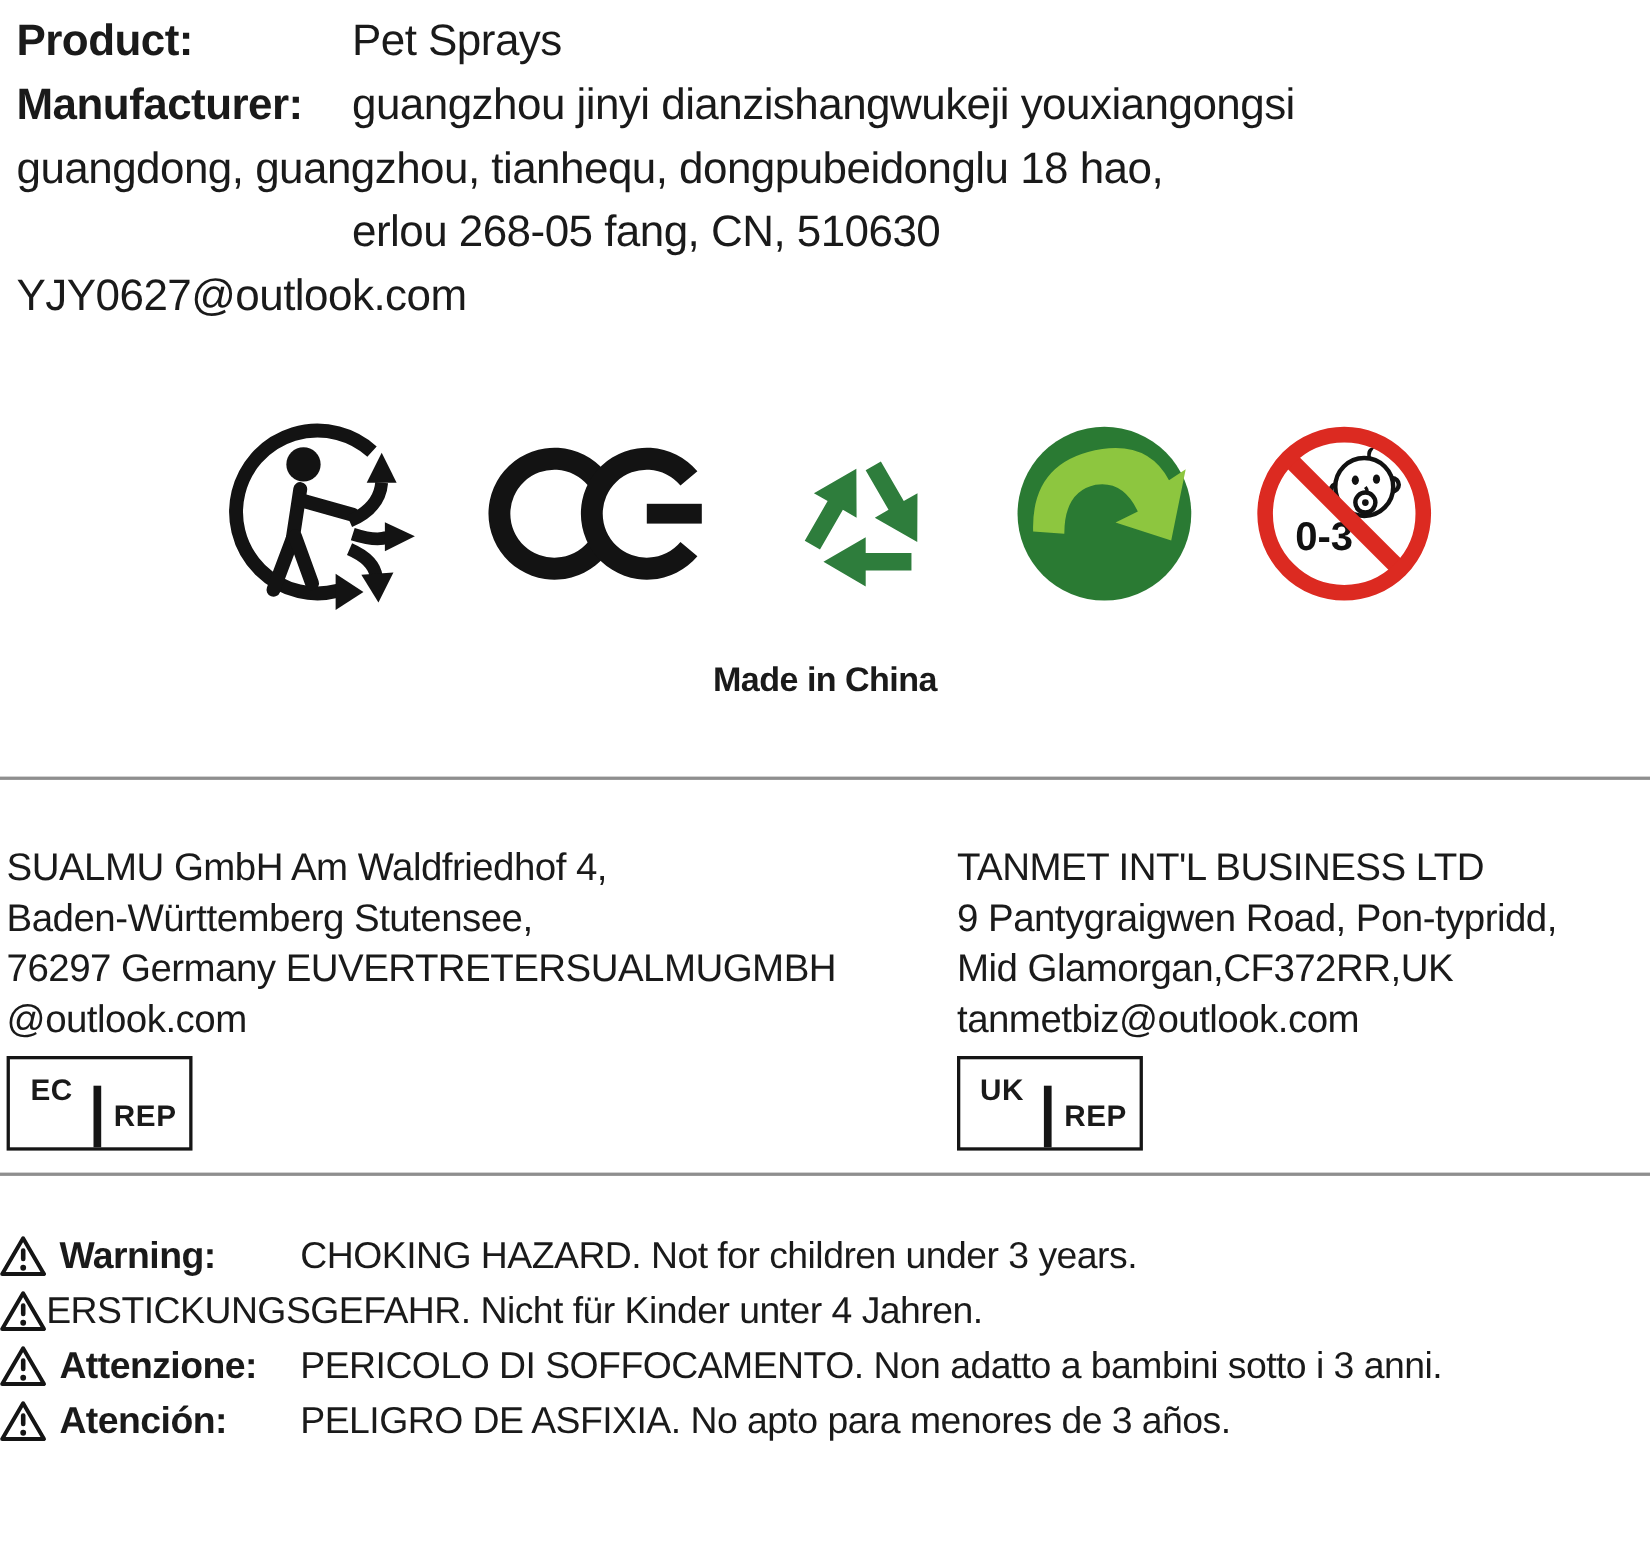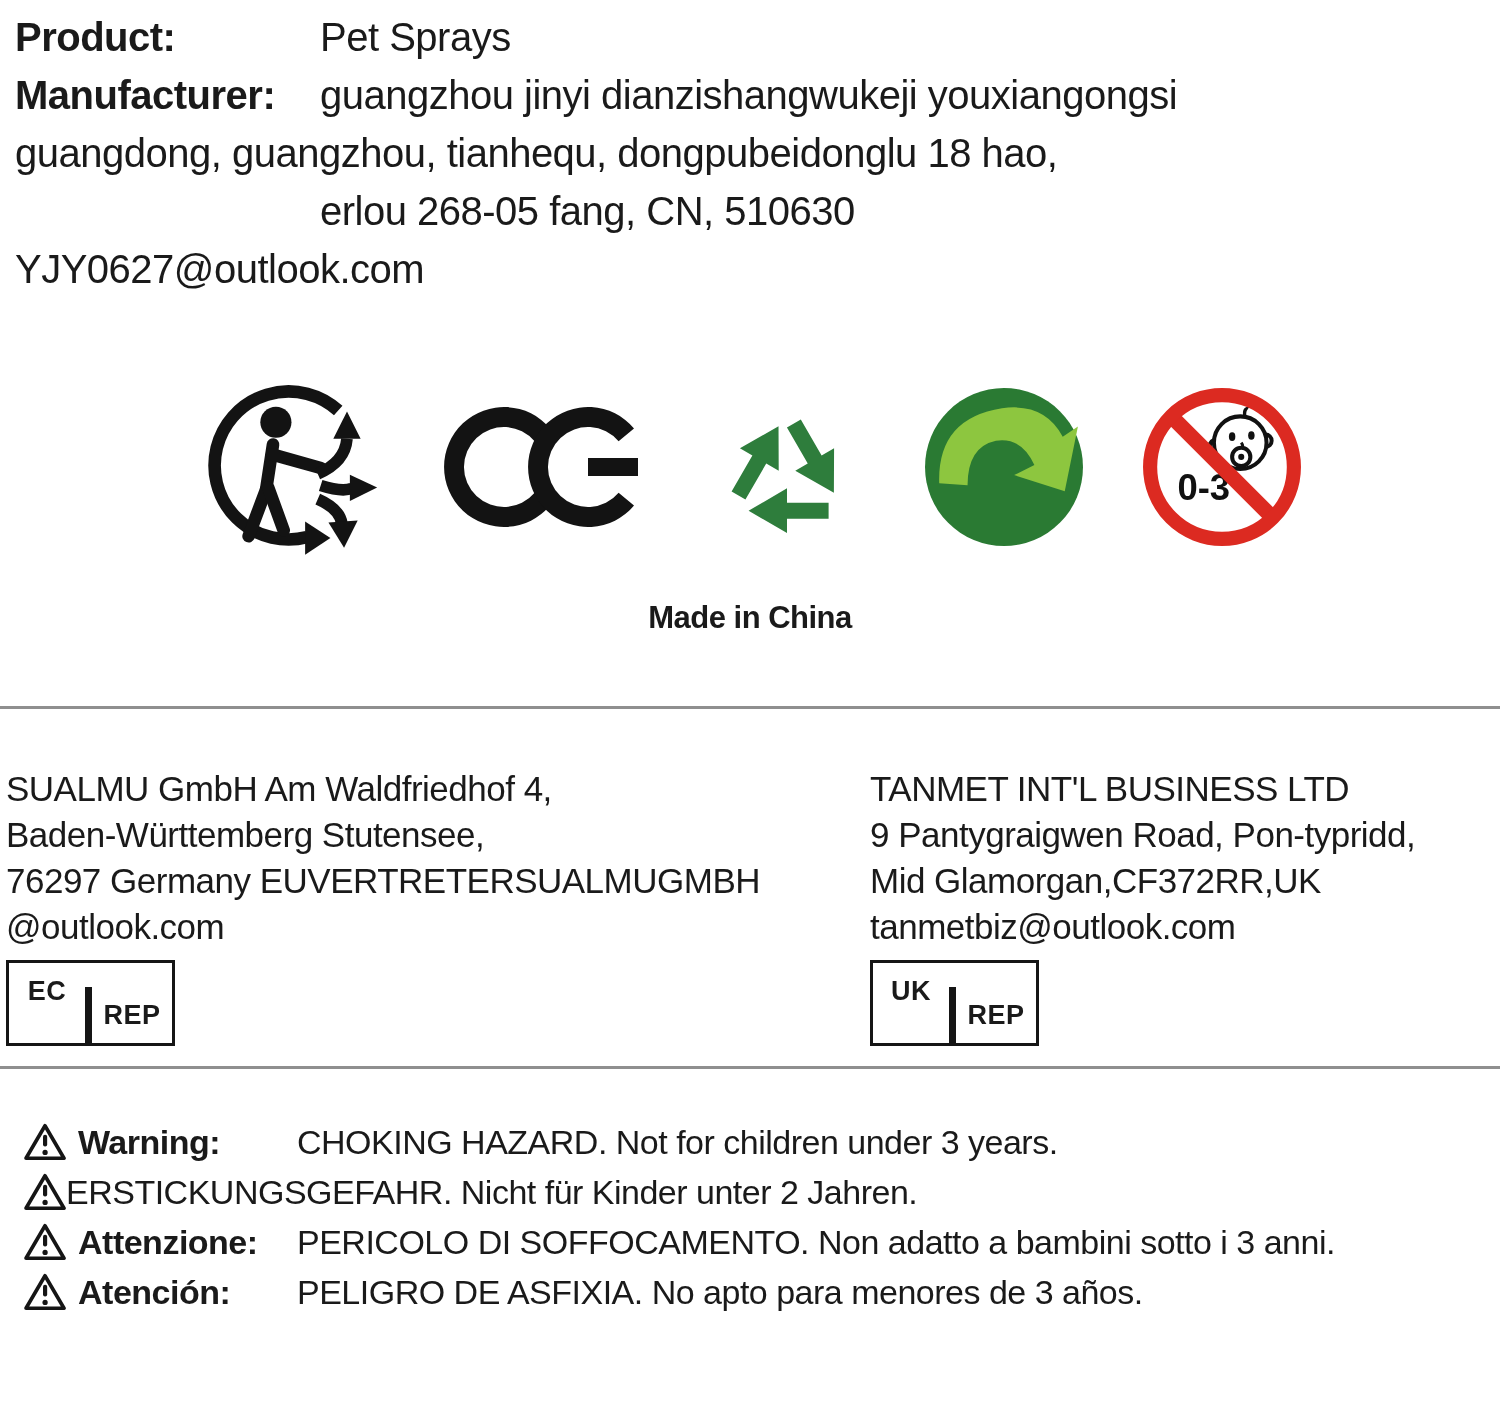--- a/index.html
+++ b/index.html
@@ -29,21 +29,21 @@
   .rep-eu{left:6px;}
   .rep-uk{left:870px;}
   .rep-line{white-space:nowrap;}
   .rep-badge{display:inline-flex;border:3px solid #151515;margin-top:10px;background:#fff;}
   .rep-badge .cell{display:flex;align-items:center;justify-content:center;height:56px;
     font-size:27px;font-weight:700;letter-spacing:0.5px;}
   .rep-badge .cell-left{width:76px;}
   .rep-badge .cell-right{width:80px;border-left:7px solid #151515;margin-top:24px;}
   
   .warnings{position:absolute;top:1117px;left:0;right:0;letter-spacing:-0.5px;}
-  .warn-row{display:flex;align-items:center;height:50px;padding-left:24px;}
+  .warn-row{display:flex;align-items:center;height:50px;padding-left:0;}
   .warn-icon{flex:none;width:42px;height:38px;}
   .warn-label{flex:none;margin-left:12px;width:219px;font-weight:700;font-size:34px;white-space:nowrap;}
   .warn-text{font-size:34px;white-space:nowrap;}
 </style>
 </head>
 <body>
 
 <div class="header">
   <div class="hrow">
     <div class="hlabel">Product:</div>
@@ -172,21 +172,21 @@
     <span class="warn-label">Warning:</span>
     <span class="warn-text">CHOKING HAZARD. Not for children under 3 years.</span>
   </div>
 
   <div class="warn-row">
     <svg class="warn-icon" viewBox="0 0 46 42">
       <path d="M23 3 L44 39 L2 39 Z" fill="none" stroke="#151515" stroke-width="4" stroke-linejoin="round"></path>
       <rect x="20.8" y="13" width="4.6" height="13" rx="2.2" fill="#151515"></rect>
       <circle cx="23.1" cy="32.6" r="2.9" fill="#151515"></circle>
     </svg>
-    <span class="warn-text">ERSTICKUNGSGEFAHR. Nicht für Kinder unter 2 Jahren.</span>
+    <span class="warn-text">ERSTICKUNGSGEFAHR. Nicht für Kinder unter 4 Jahren.</span>
   </div>
 
   <div class="warn-row">
     <svg class="warn-icon" viewBox="0 0 46 42">
       <path d="M23 3 L44 39 L2 39 Z" fill="none" stroke="#151515" stroke-width="4" stroke-linejoin="round"></path>
       <rect x="20.8" y="13" width="4.6" height="13" rx="2.2" fill="#151515"></rect>
       <circle cx="23.1" cy="32.6" r="2.9" fill="#151515"></circle>
     </svg>
     <span class="warn-label">Attenzione:</span>
     <span class="warn-text">PERICOLO DI SOFFOCAMENTO. Non adatto a bambini sotto i 3 anni.</span>

